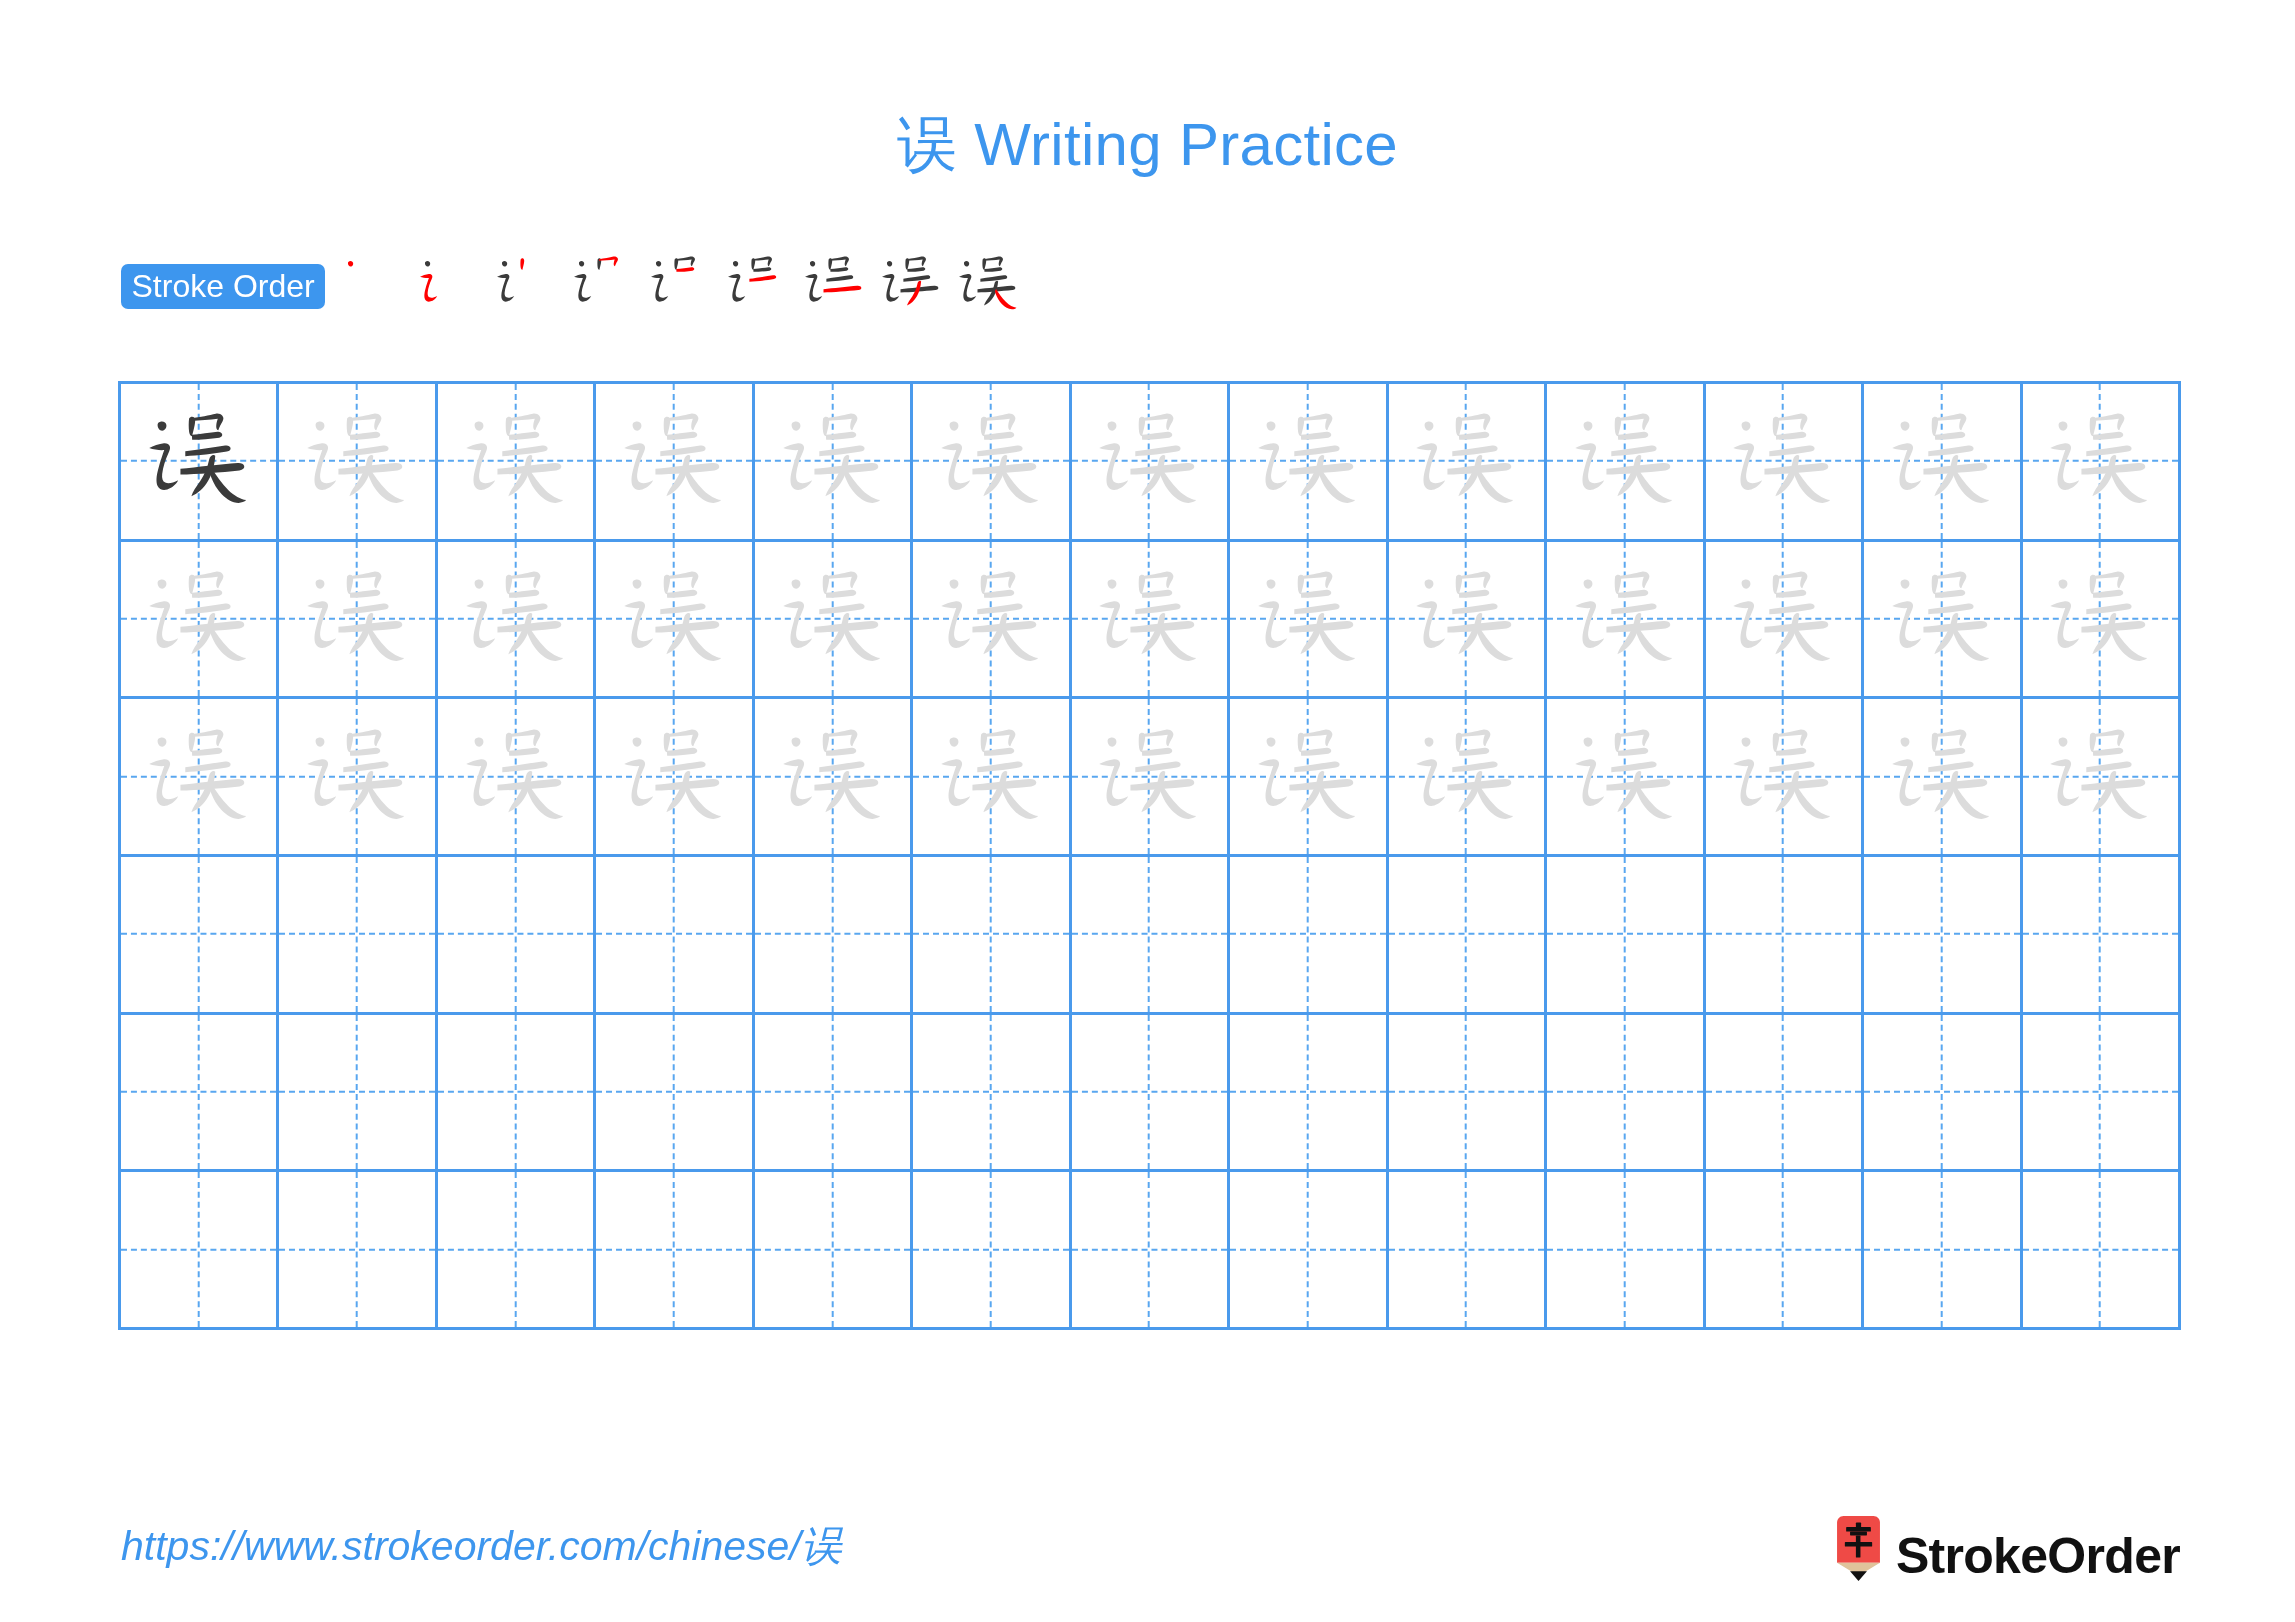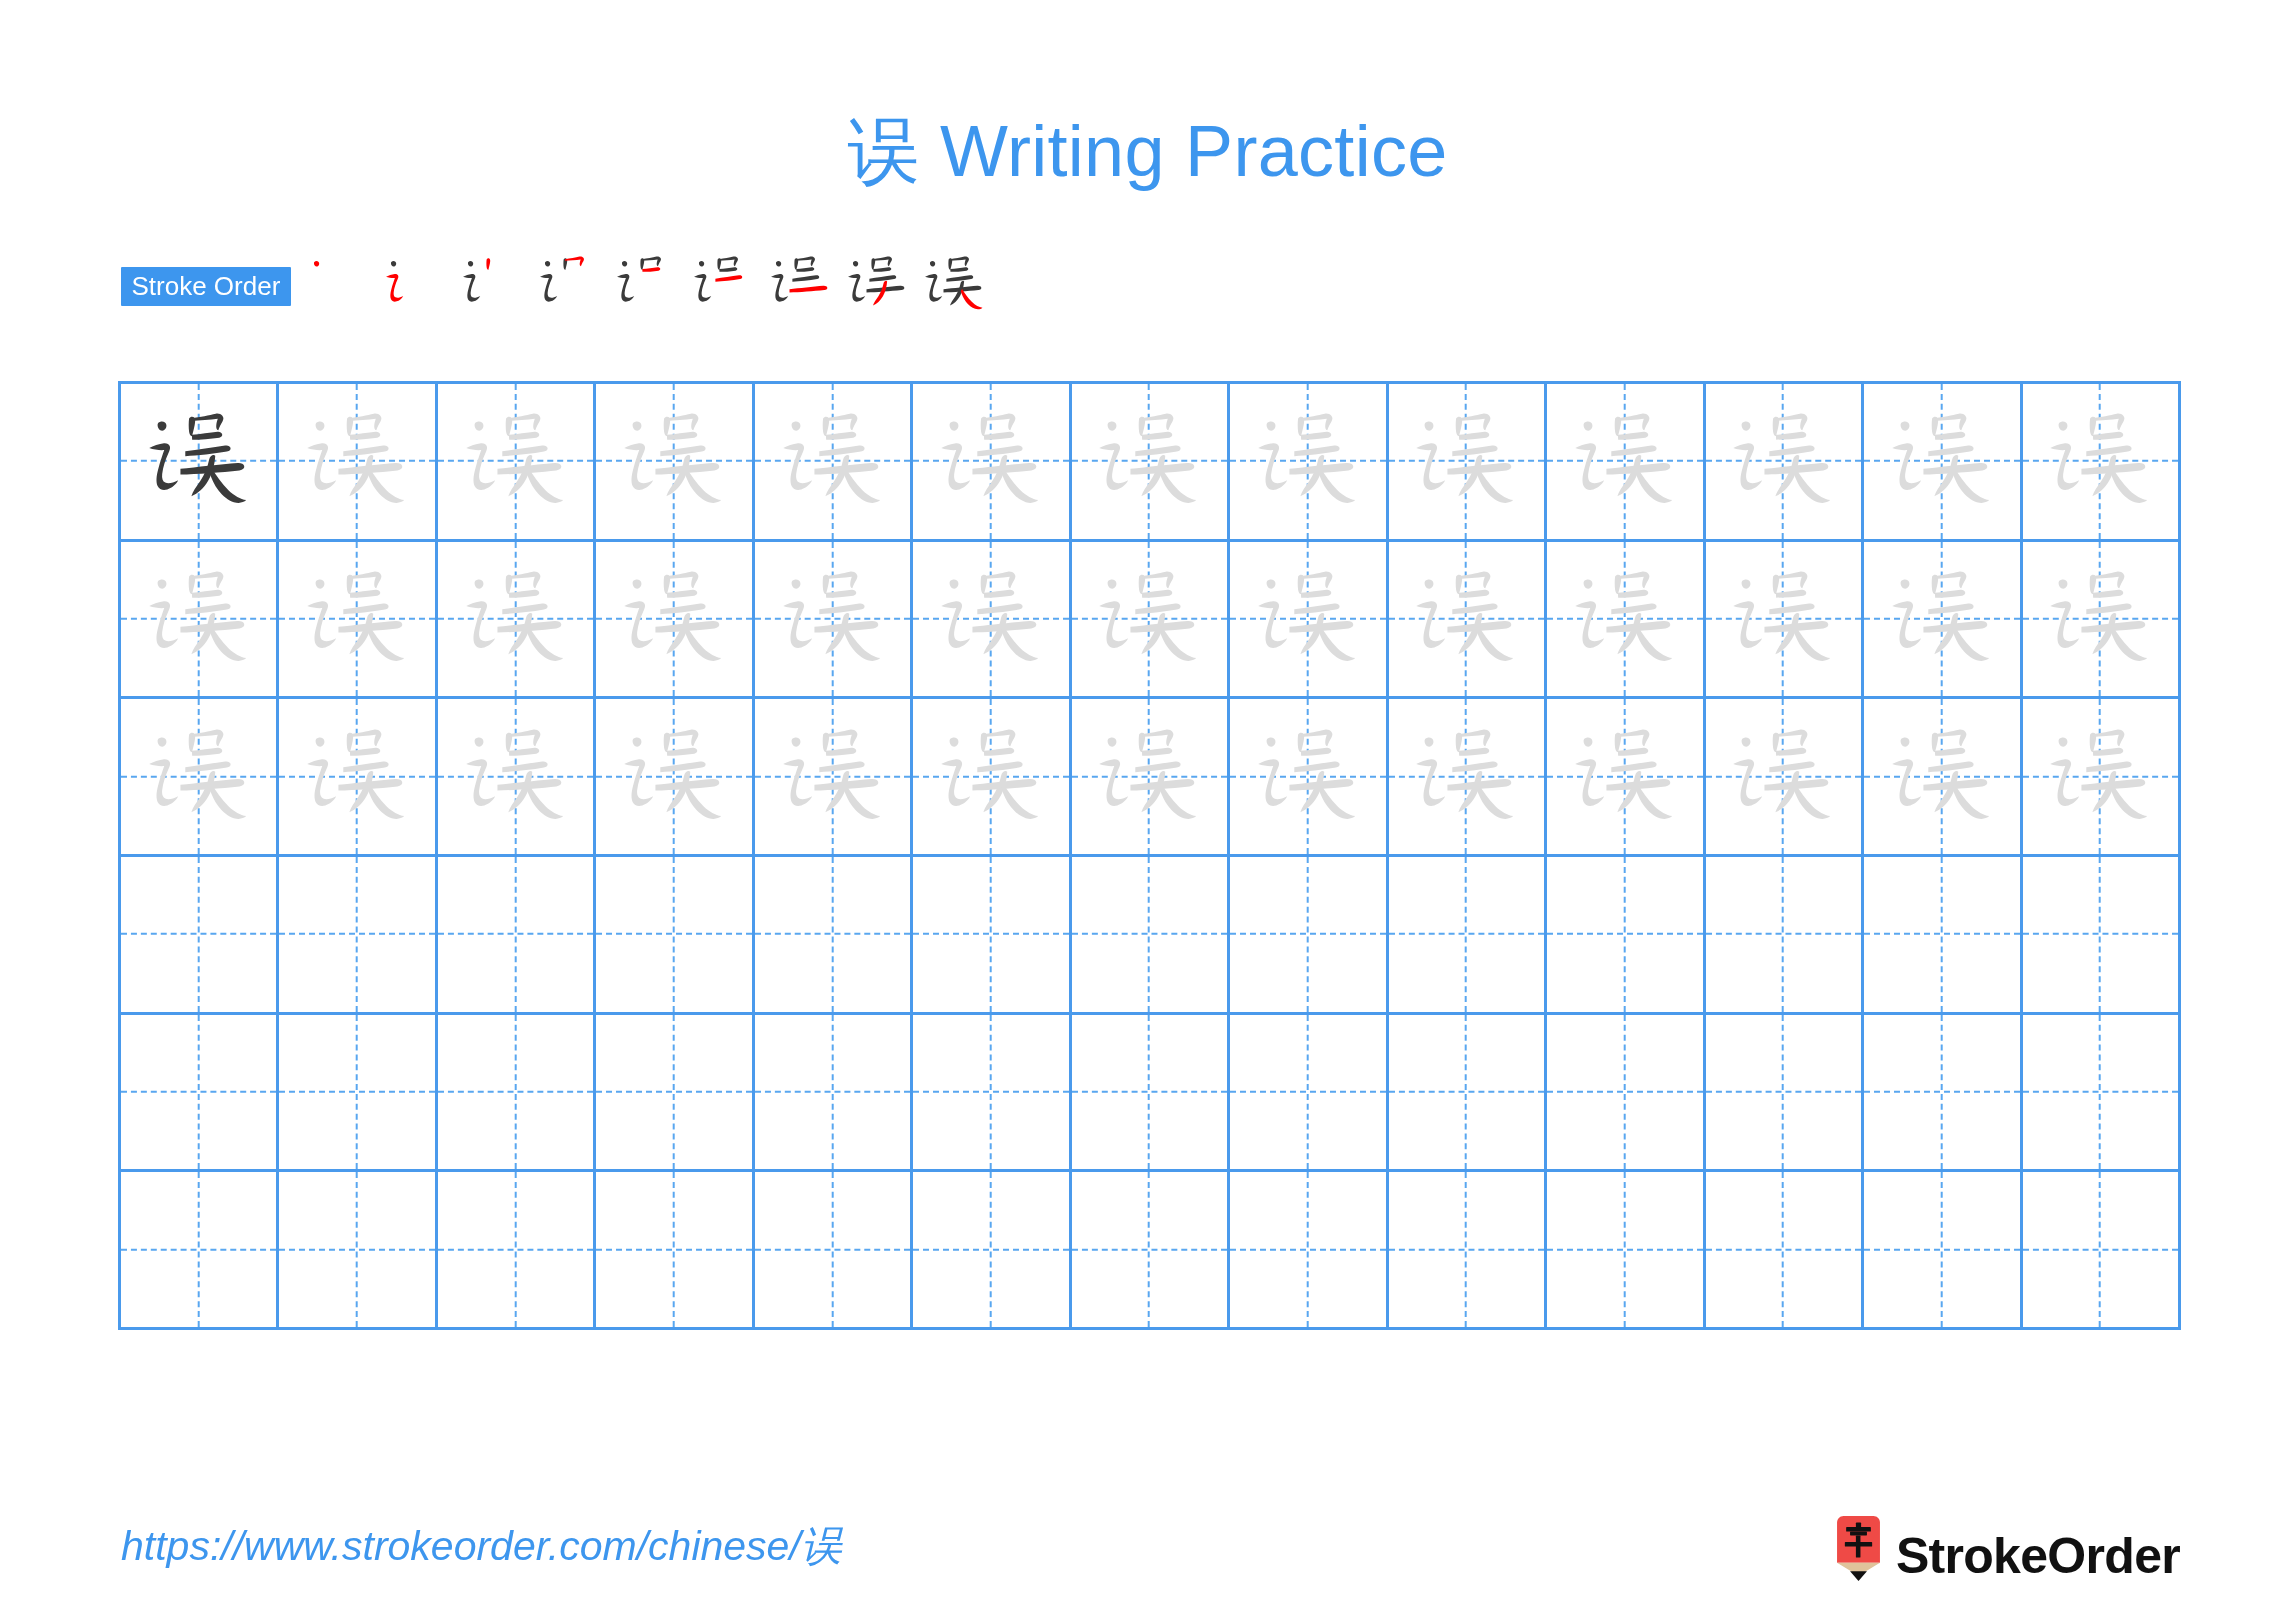--- a/index.html
+++ b/index.html
@@ -15,44 +15,44 @@
     overflow: hidden;
   }
 
   
   .page-title {
     position: absolute;
     left: 0;
     top: 110px;
     width: 2295px;
     text-align: center;
-    font-size: 72px;
+    font-size: 60px;
     font-weight: 400;
     color: #3d96ee;
     letter-spacing: 0.3px;
     line-height: 1.15;
     white-space: nowrap;
   }
 
   
   .stroke-order-row {
     position: absolute;
     left: 121px;
     top: 246px;
     display: flex;
     align-items: center;
     height: 81px;
   }
   .stroke-order-badge {
     background: #3d96ee;
     color: #ffffff;
-    font-size: 26px;
+    font-size: 32px;
     font-weight: 400;
     padding: 5.9px 10.5px 7.9px 10.5px;
-    border-radius: 1px;
+    border-radius: 7px;
     line-height: 1;
     white-space: nowrap;
   }
   .stroke-list {
     display: flex;
     align-items: flex-start;
     margin-left: 9.2px;
   }
   .stroke-step {
     width: 77px;

